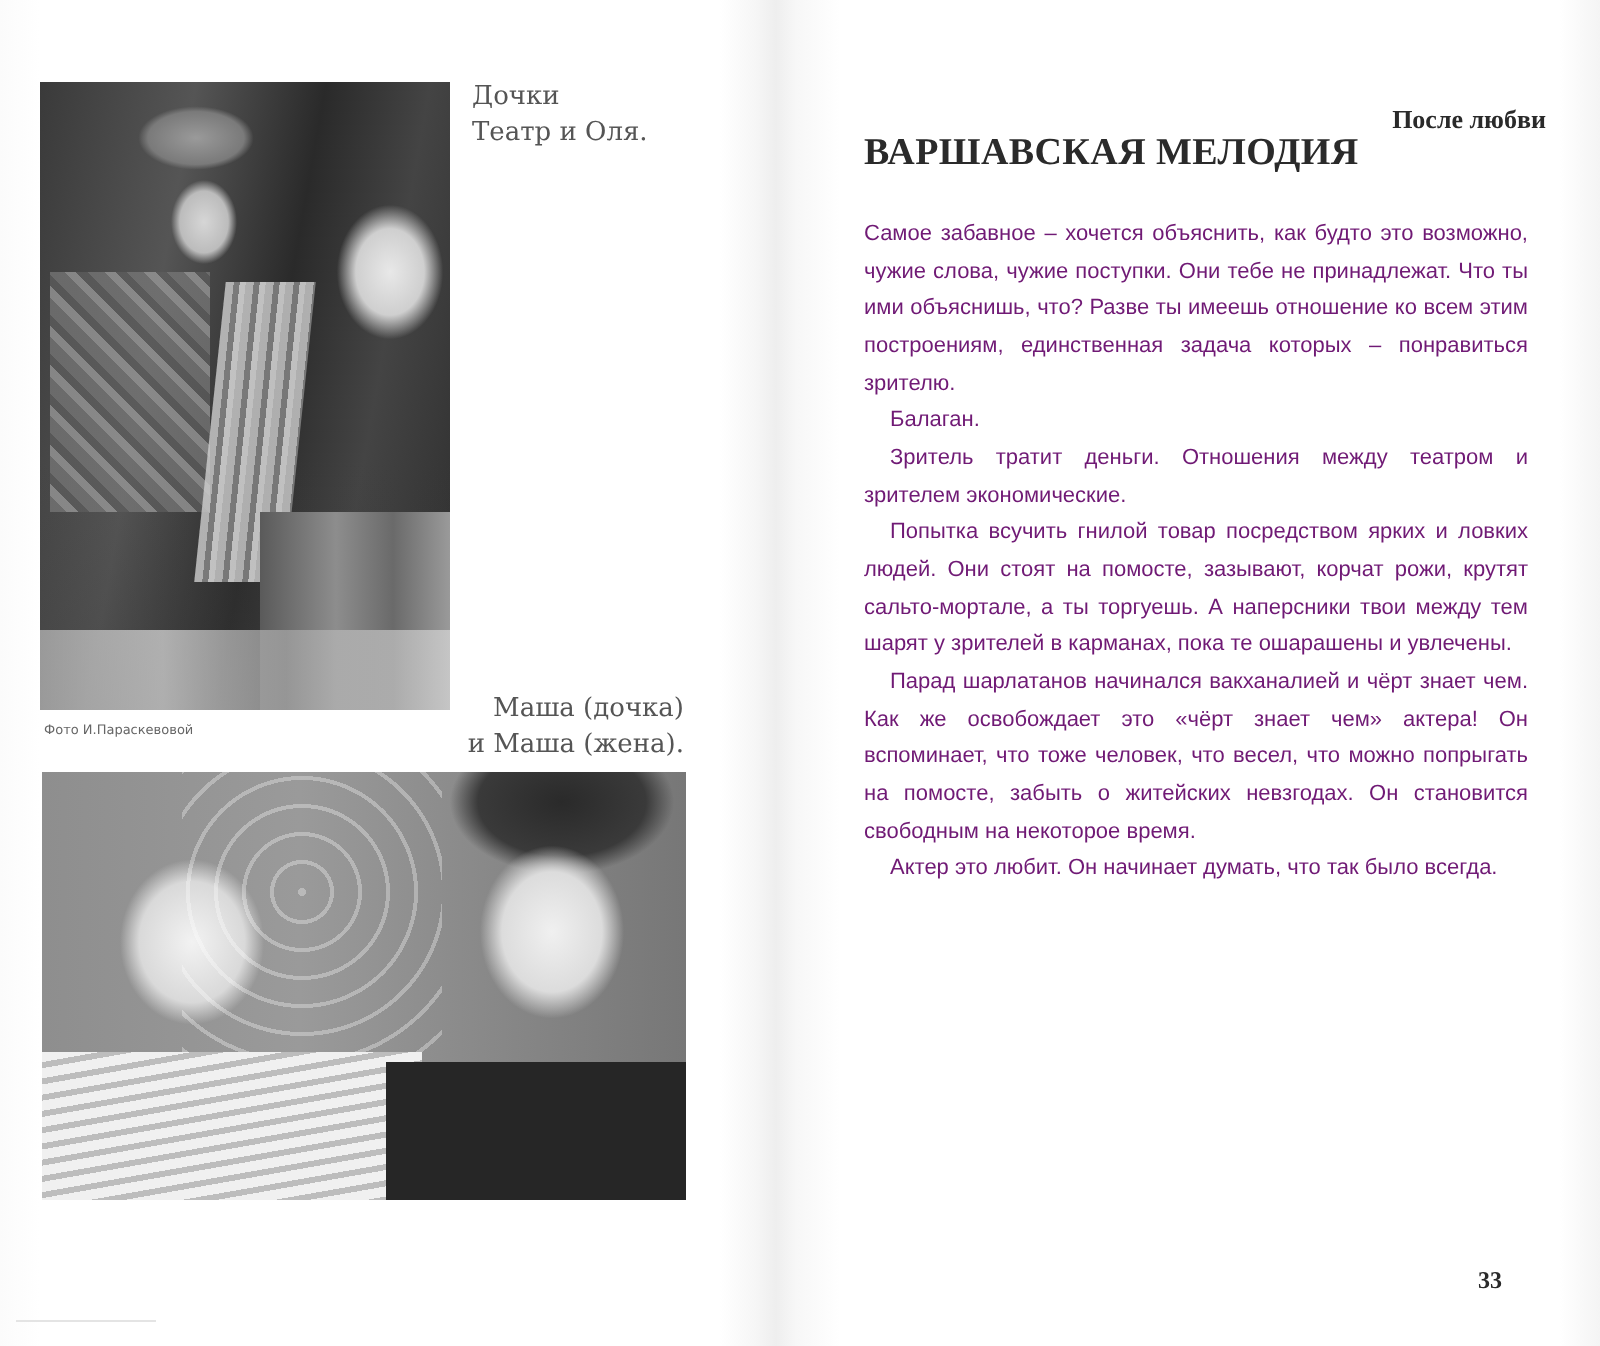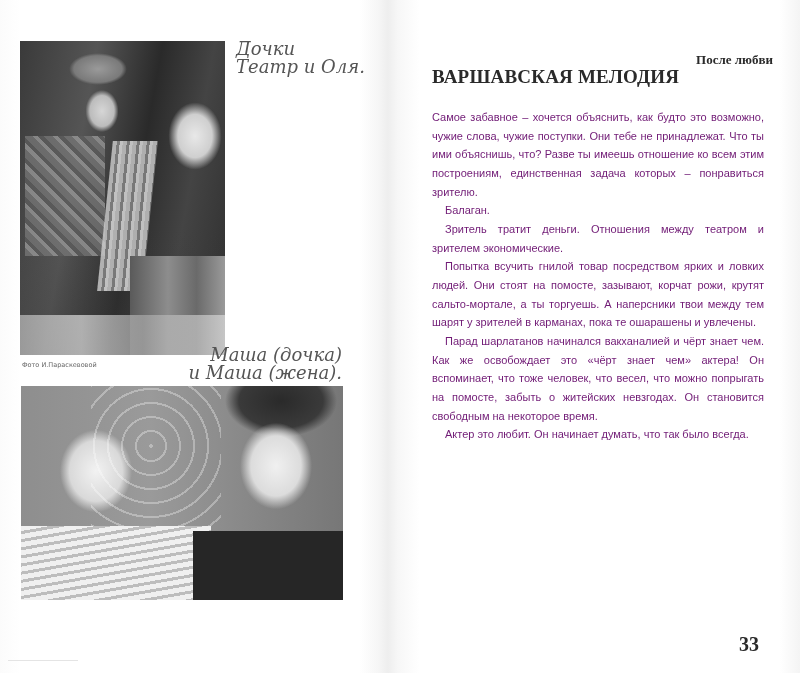--- a/index.html
+++ b/index.html
@@ -76,22 +76,21 @@
       position: absolute; left: 0; top: 140px; width: 190px; height: 74px;
       background: repeating-linear-gradient(170deg, #f0f0f0 0 5px, #bdbdbd 5px 8px);
     }
     .photo-2 .dark-top {
       position: absolute; right: 0; top: 145px; width: 150px; height: 69px;
       background: #262626;
     }
     .caption {
       position: absolute;
       font-family: "DejaVu Serif", "Liberation Serif", serif;
-      font-style: italic;
-      font-size: 18px;
+      font-size: 13px;
       line-height: 18px;
       color: #555;
     }
     .caption-1 {
       left: 236px; top: 40px;
     }
     .caption-2 {
       right: 458px; top: 346px; text-align: right;
     }
     .photo-credit {
@@ -140,21 +139,21 @@
       text-indent: 13px;
     }
     .body-text p.first {
       text-indent: 0;
     }
     .page-number {
       position: absolute;
       left: 739px; top: 633px;
       font-family: "Liberation Serif", "DejaVu Serif", serif;
       font-weight: bold;
-      font-size: 20px;
+      font-size: 12px;
       color: #2a2a2a;
     }
   </style>
 </head>
 <body>
 
 <div class="spread"></div>
 
 <div class="photo photo-1">
   <div class="coat"></div>

